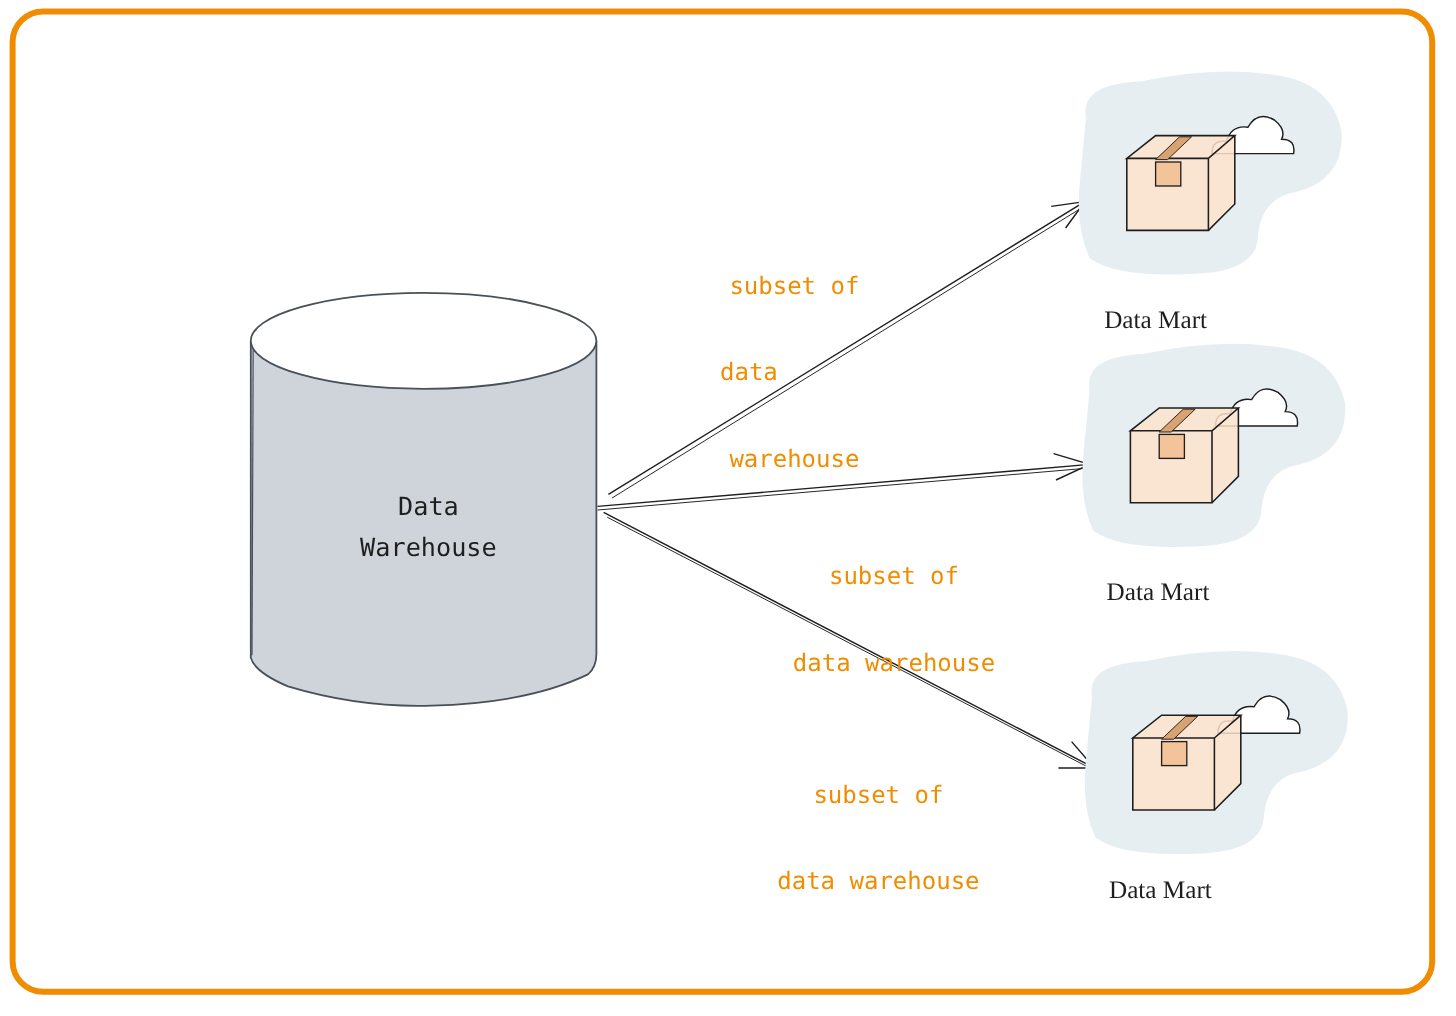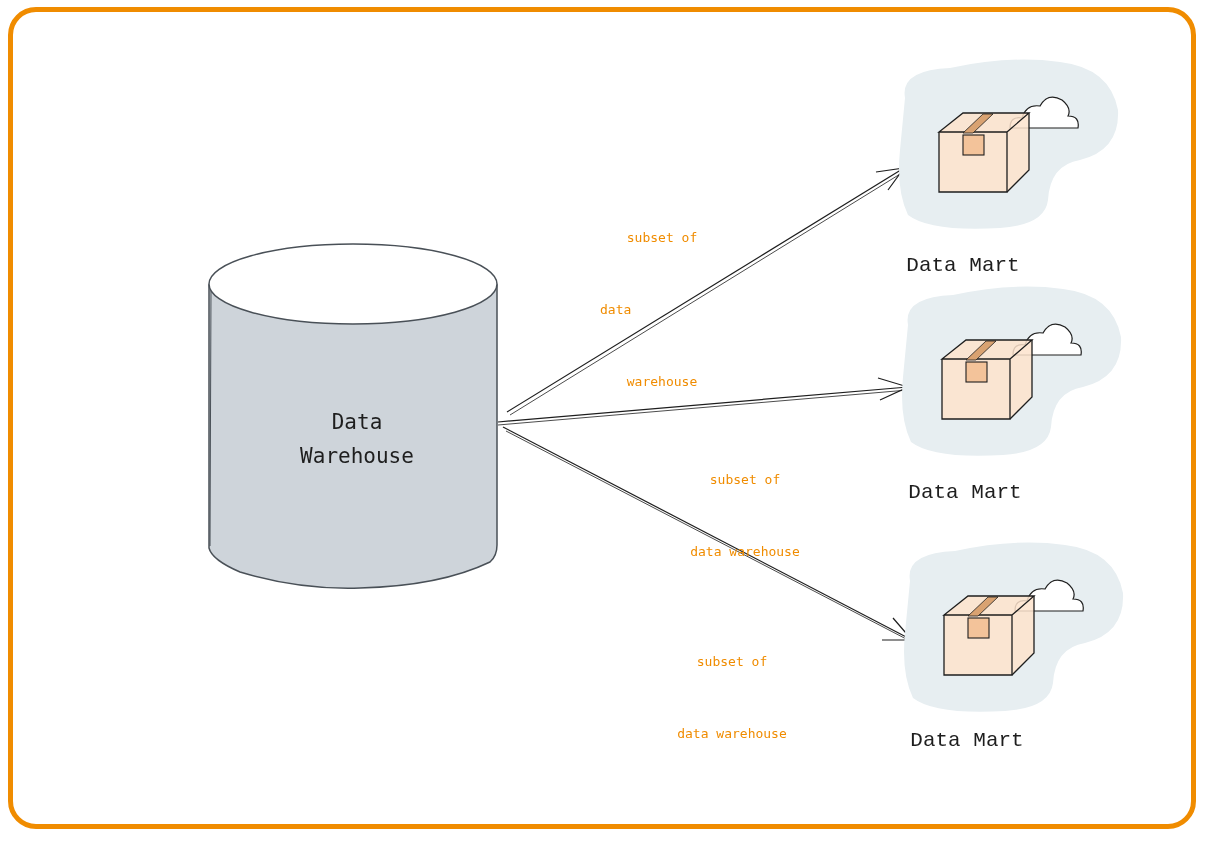--- a/index.html
+++ b/index.html
@@ -2,22 +2,22 @@
 <html><head>
 <meta charset="utf-8">
 <style>
   html, body { margin: 0; padding: 0; background: #ffffff; }
   body { width: 1213px; height: 847px; position: relative; overflow: hidden;
          font-family: "DejaVu Sans", sans-serif; }
   .frame { position: absolute; left: 8px; top: 7px; width: 1188px; height: 822px;
            border: 5px solid #f08c00; border-radius: 28px; box-sizing: border-box; }
   svg.canvas { position: absolute; left: 0; top: 0; }
   .lbl { position: absolute; color: #f08c00; font-family: "DejaVu Sans Mono", monospace;
-         font-size: 13px; line-height: 24px; text-align: center; white-space: pre; }
-  .mart-lbl { position: absolute; color: #1e1e1e; font-family: Liberation Mono, monospace;
+         font-size: 20px; line-height: 24px; text-align: center; white-space: pre; }
+  .mart-lbl { position: absolute; color: #1e1e1e; font-family: Liberation Serif, serif;
               font-size: 21px; text-align: center; width: 180px; }
   .dw-lbl { position: absolute; color: #1e1e1e; font-family: "DejaVu Sans Mono", monospace;
             font-size: 21px; line-height: 34px; text-align: center; width: 200px; }
 </style>
 </head>
 <body>
 
 <div class="frame"></div>
 
 <svg class="canvas" width="1213" height="847" viewBox="0 0 1213 847">

